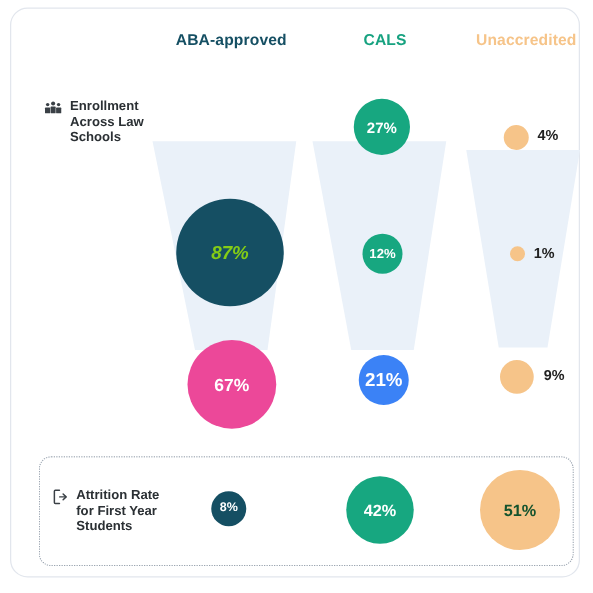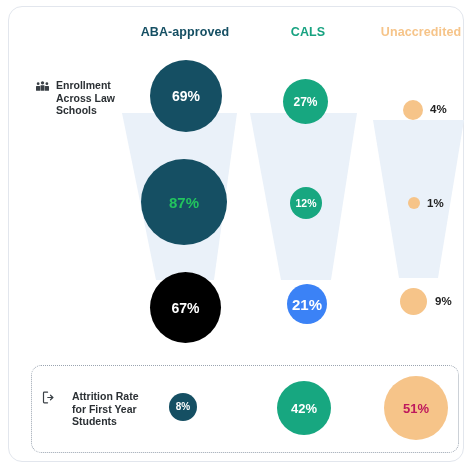--- a/index.html
+++ b/index.html
@@ -101,21 +101,21 @@
     border-radius: 10px;
     box-sizing: border-box;
   }
   .attrition-label {
     position: absolute;
     left: 32px;
     top: 383px;
     width: 112px;
     display: flex;
     align-items: flex-start;
-    gap: 16px;
+    gap: 5px;
   }
   .attrition-label .txt {
     font-size: 10.5px;
     line-height: 12.6px;
     font-weight: bold;
     color: #2b3034;
   }
 </style>
 </head>
 <body>
@@ -149,45 +149,42 @@
           <rect x="15.8" y="11.2" width="6.6" height="7.4" rx="0.8"></rect>
         </svg>
       </span>
       <span class="txt">
         <span>Enrollment</span><br>
         <span>Across Law</span><br>
         <span>Schools</span>
       </span>
     </div>
 
-    <div class="bubble" style="left:141px;top:53px;width:72px;height:72px;background:#154F63;color:#ffffff;font-size:14px;">
-      <span>69%</span>
-    </div>
 
     <div class="bubble" style="left:274px;top:72px;width:45px;height:45px;background:#17A780;color:#ffffff;font-size:12px;">
       <span>27%</span>
     </div>
 
     <div class="bubble" style="left:394px;top:93px;width:20px;height:20px;background:#F6C489;"></div>
     <div style="position:absolute;left:421px;top:96px;font-size:11.5px;font-weight:bold;color:#222;">4%</div>
 
 
-    <div class="bubble" style="left:132px;top:152px;width:86px;height:86px;background:#154F63;color:#22c55e;font-size:15px;">
+    <div class="bubble" style="left:132px;top:152px;width:86px;height:86px;background:#154F63;color:#84cc16;font-size:15px;font-style:italic;">
       <span>87%</span>
     </div>
 
     <div class="bubble" style="left:281px;top:180px;width:32px;height:32px;background:#17A780;color:#ffffff;font-size:10.5px;">
       <span>12%</span>
     </div>
 
     <div class="bubble" style="left:399px;top:190px;width:12px;height:12px;background:#F6C489;"></div>
     <div style="position:absolute;left:418px;top:190px;font-size:11.5px;font-weight:bold;color:#222;">1%</div>
 
 
-    <div class="bubble" style="left:141px;top:265px;width:71px;height:71px;background:#000000;color:#ffffff;font-size:14px;">
+    <div class="bubble" style="left:141px;top:265px;width:71px;height:71px;background:#ec4899;color:#ffffff;font-size:14px;">
       <span>67%</span>
     </div>
 
     <div class="bubble" style="left:278px;top:277px;width:40px;height:40px;background:#3b82f6;color:#ffffff;font-size:15px;">
       <span>21%</span>
     </div>
 
     <div class="bubble" style="left:391px;top:281px;width:27px;height:27px;background:#F6C489;"></div>
     <div style="position:absolute;left:426px;top:288px;font-size:11.5px;font-weight:bold;color:#222;">9%</div>
 
@@ -209,18 +206,18 @@
     </div>
 
     <div class="bubble" style="left:160px;top:386px;width:28px;height:28px;background:#154F63;color:#ffffff;font-size:10px;">
       <span>8%</span>
     </div>
 
     <div class="bubble" style="left:268px;top:374px;width:54px;height:54px;background:#17A780;color:#ffffff;font-size:13px;">
       <span>42%</span>
     </div>
 
-    <div class="bubble" style="left:375px;top:369px;width:64px;height:64px;background:#F6C489;color:#be185d;font-size:13px;">
+    <div class="bubble" style="left:375px;top:369px;width:64px;height:64px;background:#F6C489;color:#14532d;font-size:13px;">
       <span>51%</span>
     </div>
 
   </div>
 </div>
 
 </body></html>

